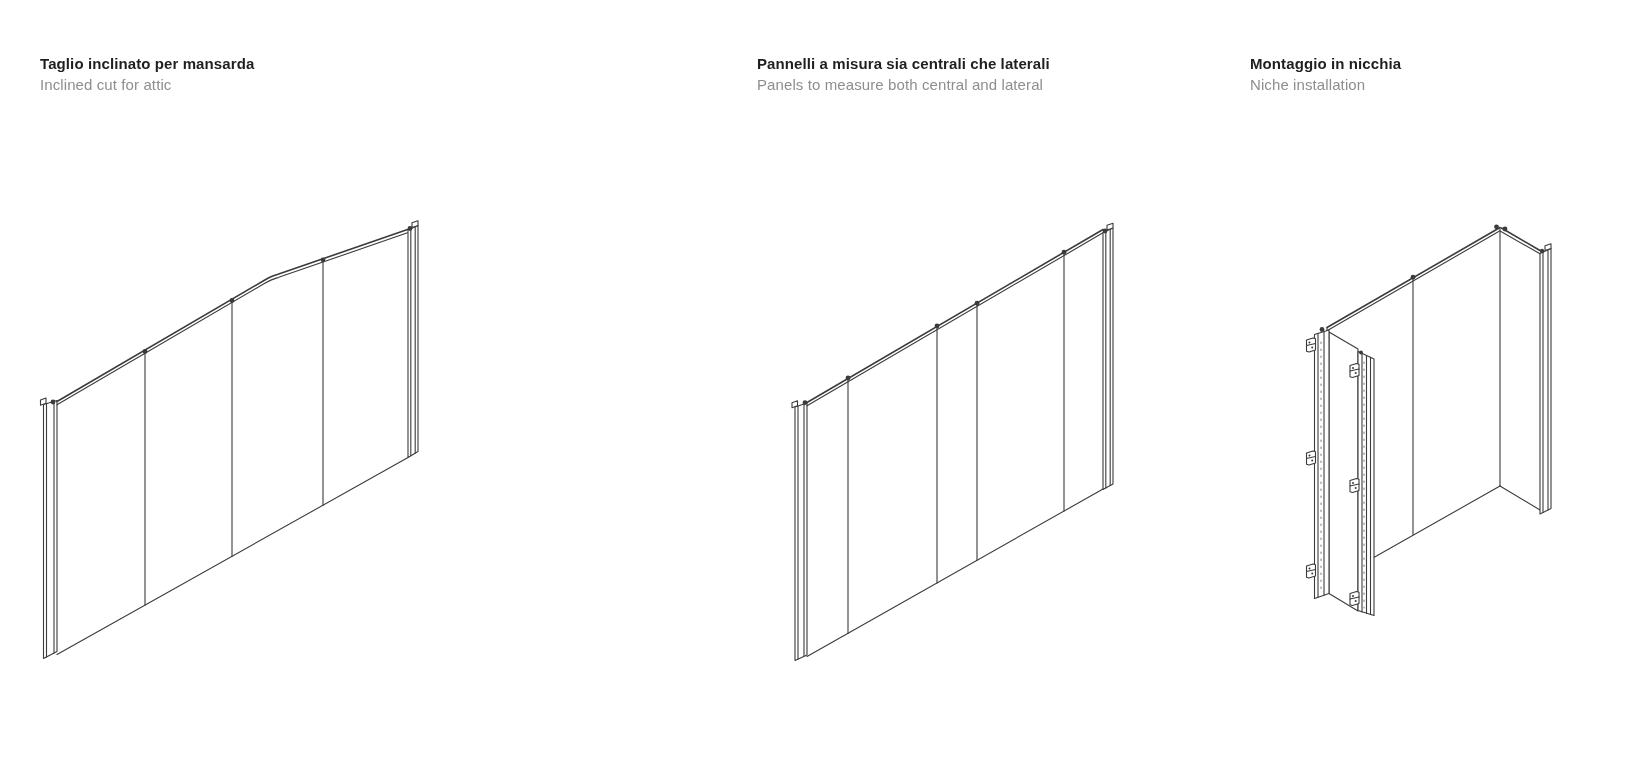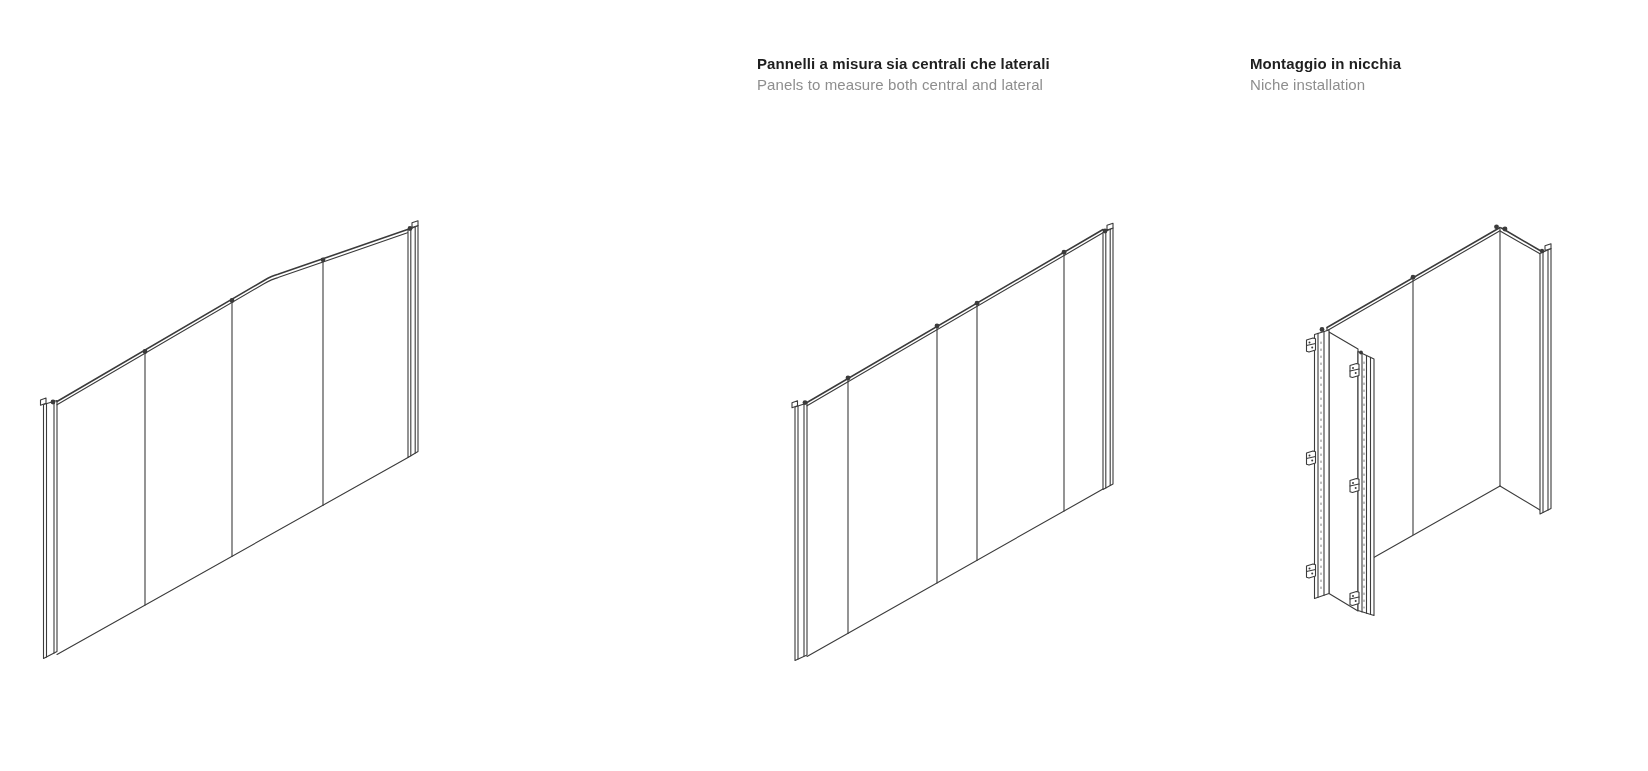--- a/index.html
+++ b/index.html
@@ -50,20 +50,24 @@
   svg .ln .face{fill:#ffffff;}
   svg .ln .thick{stroke-width:1.6;}
   svg .ln .holes{stroke-width:.8;stroke-dasharray:1.5 5.5;opacity:.85;}
   svg .cap circle{fill:var(--line);stroke:none;}
 </style>
 </head>
 <body>
 
 <div class="page">
 
+  <header class="fig-header f1">
+    <h3>Taglio inclinato per mansarda</h3>
+    <p>Inclined cut for attic</p>
+  </header>
 
   <header class="fig-header f2">
     <h3>Pannelli a misura sia centrali che laterali</h3>
     <p>Panels to measure both central and lateral</p>
   </header>
 
   <header class="fig-header f3">
     <h3>Montaggio in nicchia</h3>
     <p>Niche installation</p>
   </header>

